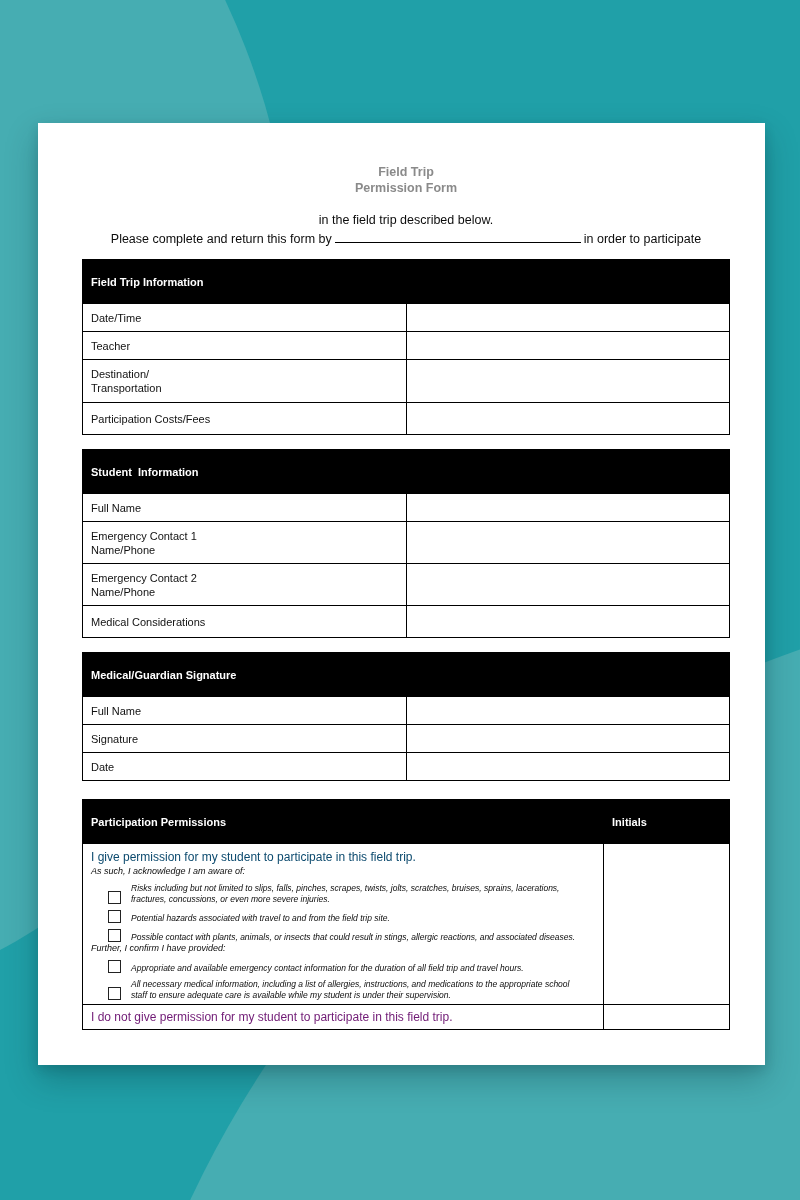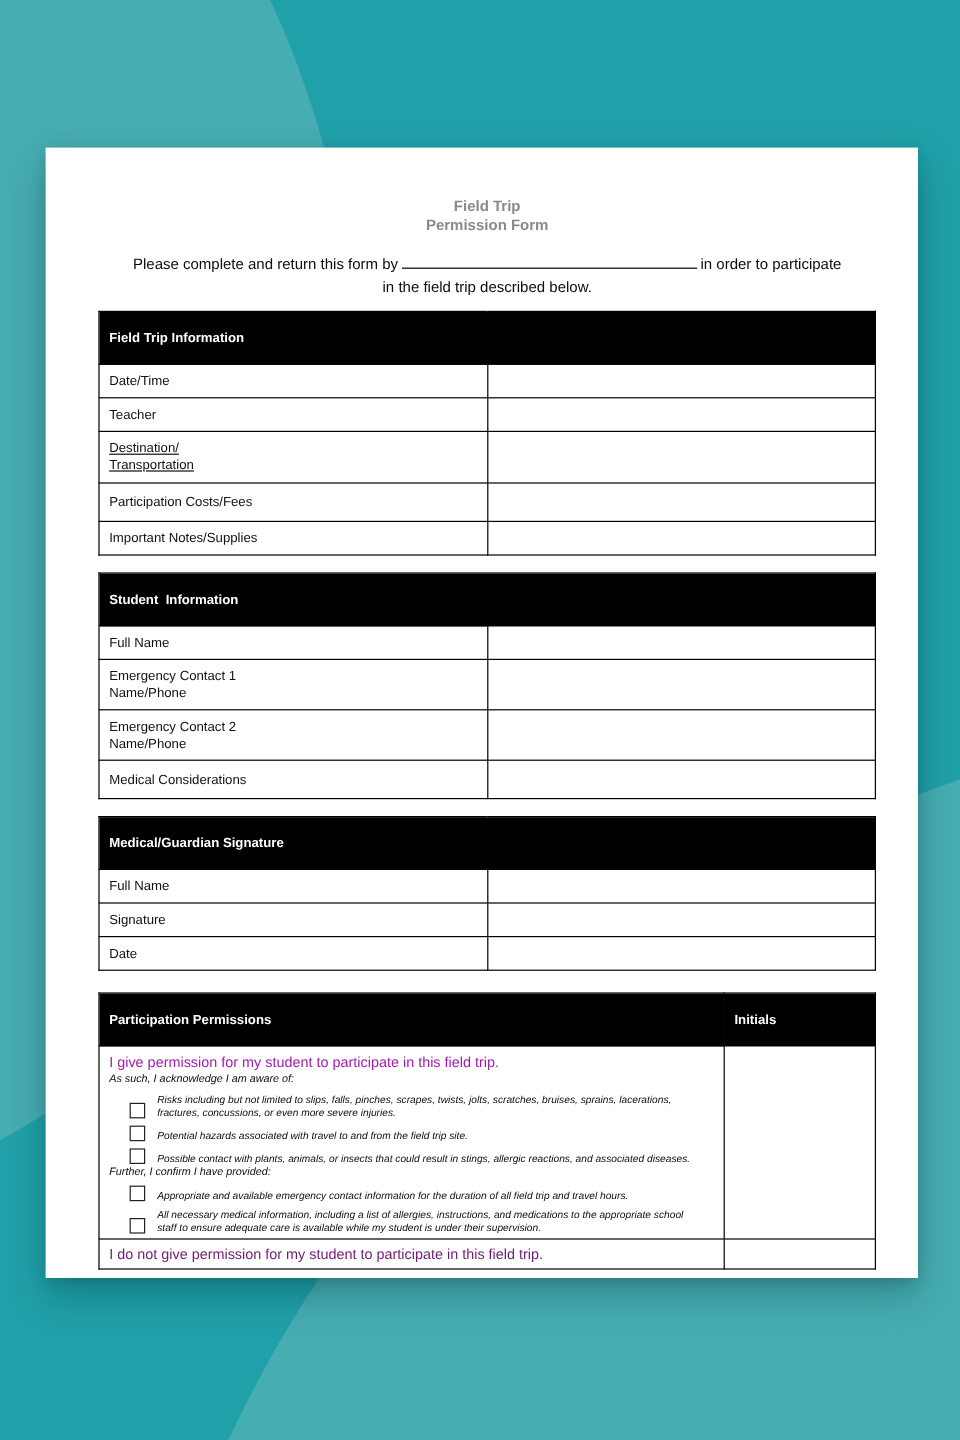--- a/index.html
+++ b/index.html
@@ -25,24 +25,24 @@
   table.form-table.first{margin-top:10px;}
   table.form-table.perm{margin-top:18px;}
   th,td{border:1.5px solid #000;box-sizing:border-box;}
   th{background:#000;color:#fff;text-align:left;font-weight:bold;font-size:11px;
     padding:5px 8px;height:44px;}
   th span{white-space:pre-wrap;}
   td.lbl{width:172px;font-size:11px;color:#111;padding:6px 8px;line-height:14px;vertical-align:middle;}
   td.lbl div:empty{display:none;}
   td.val{background:#fff;}
   tr.rh27 td{height:32px;} tr.rh28 td{height:28px;}
-  tr.rh42 td{height:42px;} tr.rh43 td{height:43px;text-decoration:underline;}
+  tr.rh42 td{height:42px;} tr.rh43 td{height:43px;}
   col.perm-main{width:513px;} col.perm-init{width:124px;}
   td.perm-body{vertical-align:top;padding:6px 8px 4px 8px;height:153px;}
-  .grant{font-size:12px;color:#a21caf;line-height:15px;}
+  .grant{font-size:12px;color:#0c4a6e;line-height:15px;}
   .sub-intro{font-style:italic;font-size:9px;color:#0c0c0c;line-height:11px;margin-top:1px;}
   .chk-row{display:flex;align-items:flex-end;margin:6px 0 0 17px;}
   .chk{flex:0 0 auto;width:11px;height:11px;border:1.4px solid #222;margin:0 10px 0 0;background:#fff;}
   .chk-text{font-style:italic;font-size:8.5px;line-height:10.5px;color:#0c0c0c;max-width:452px;}
   td.init-cell{background:#fff;}
   tr.deny-row td{height:25px;font-size:12px;color:#701a75;padding:5px 8px;vertical-align:middle;}
 </style>
 </head>
 <body>
 
@@ -50,22 +50,22 @@
 <div class="blob blob-br"></div>
 
 <div class="paper">
 
   <div class="doc-title">
     <div>Field Trip</div>
     <div>Permission Form</div>
   </div>
 
   <div class="intro">
+    <div>in the field trip described below.</div>
     <div><span>Please complete and return this form by</span><span class="blank"></span><span>in order to participate</span></div>
-    <div>in the field trip described below.</div>
   </div>
 
   <table class="form-table first">
     <thead>
       <tr>
           <th colspan="2"><span>Field Trip Information</span></th>
         </tr>
     </thead>
     <tbody>
       <tr class="rh28">
@@ -83,26 +83,20 @@
       <tr class="rh43">
         <td class="lbl">
             <div>Destination/</div>
             <div>Transportation</div>
           </td>
         <td class="val"></td>
       </tr>
       <tr class="rh27">
         <td class="lbl">
             <div>Participation Costs/Fees</div>
-          </td>
-        <td class="val"></td>
-      </tr>
-      <tr class="rh28">
-        <td class="lbl">
-            <div>Important Notes/Supplies</div>
           </td>
         <td class="val"></td>
       </tr>
     </tbody>
   </table>
 
   <table class="form-table">
     <thead>
       <tr>
           <th colspan="2"><span>Student  Information</span></th>

